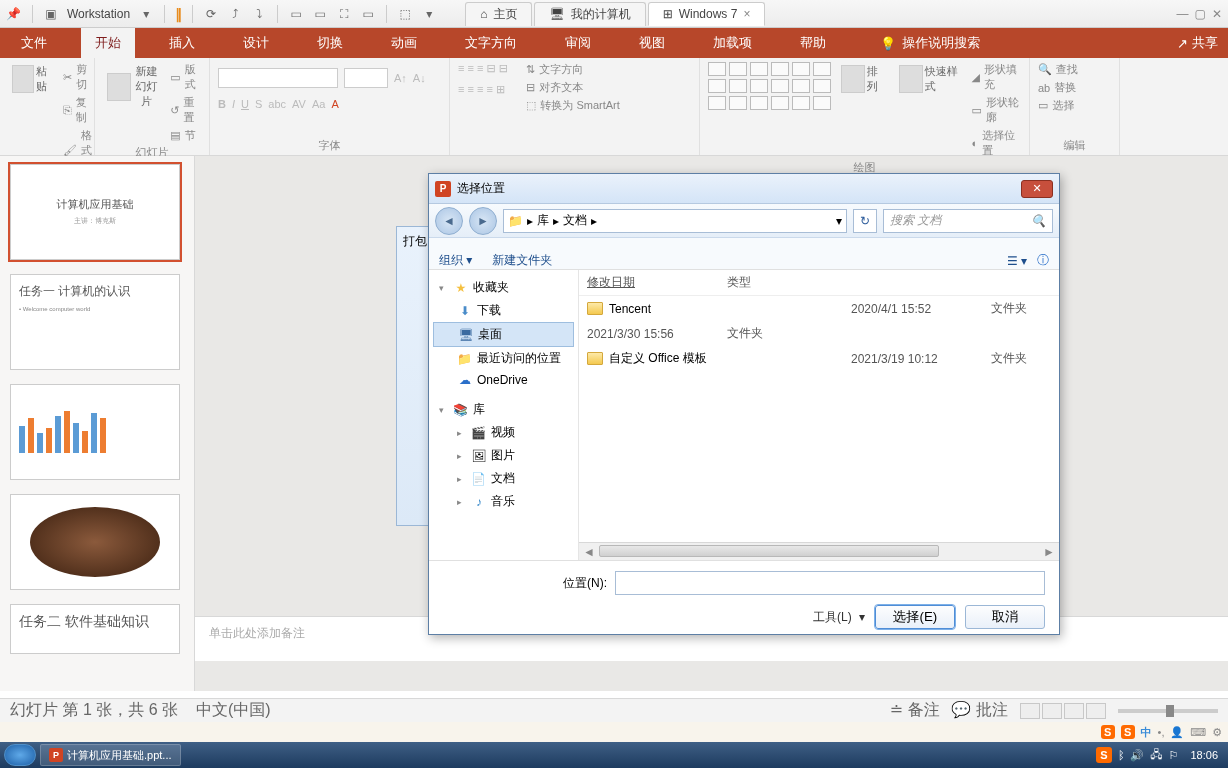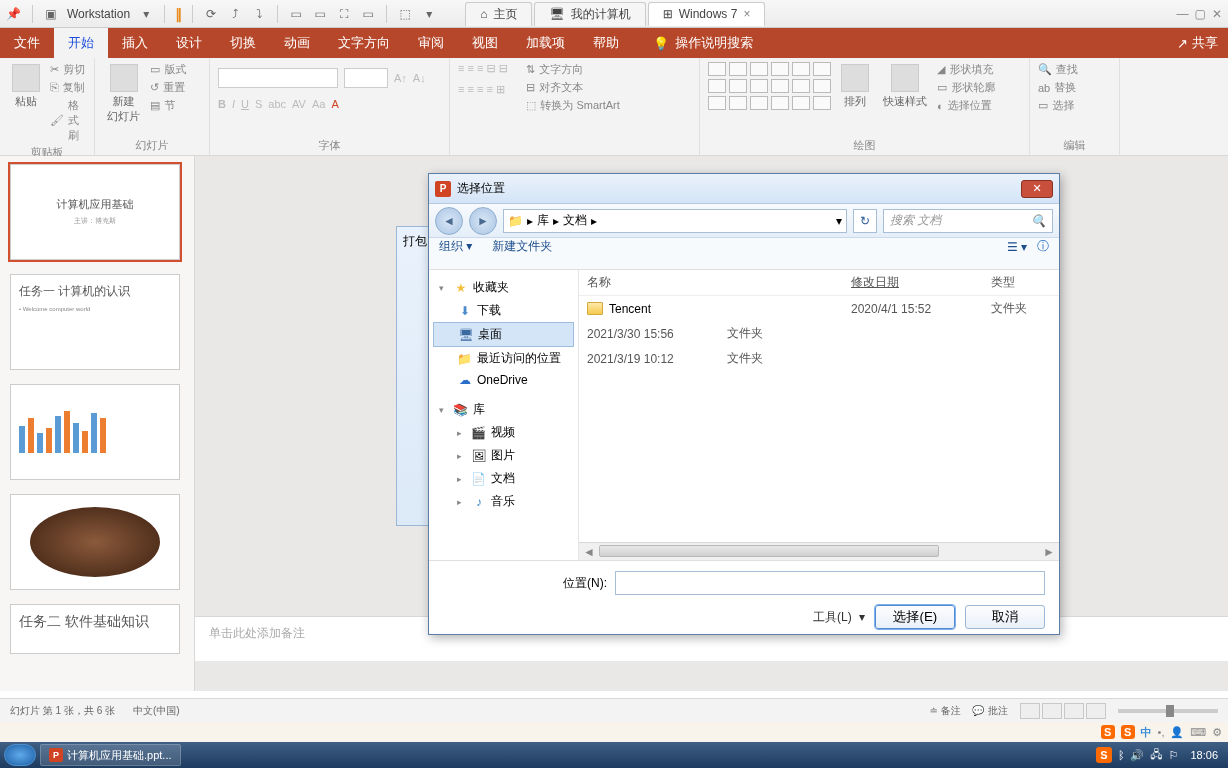--- a/index.html
+++ b/index.html
@@ -10,32 +10,32 @@
 .vm-bar .sep { width: 1px; height: 18px; background: #ccc; margin: 0 2px; }
 .vm-bar .ico { width: 16px; height: 16px; display: inline-flex; align-items: center; justify-content: center; color: #666; }
 .vm-tabs { display: flex; margin-left: 20px; gap: 2px; }
 .vm-tab { padding: 3px 14px; border: 1px solid #ccc; border-bottom: none; background: #f5f5f5; font-size: 12px; display: flex; align-items: center; gap: 6px; border-radius: 3px 3px 0 0; }
 .vm-tab.active { background: #fff; border-bottom: 1px solid #fff; }
 .vm-tab .close { color: #888; }
 .vm-winbtns { margin-left: auto; display: flex; gap: 6px; color: #888; }
 .pause-ico { color: #e88b1c; font-weight: bold; font-size: 14px; }
 
 
-.pp-tabs { height: 30px; background: #b7472a; display: flex; align-items: center; padding-left: 0; font-size: 13px; color: #fff; }
+.pp-tabs { height: 30px; background: #b7472a; display: flex; align-items: center; padding-left: 7px; font-size: 13px; color: #fff; gap: 20px; }
 .pp-tabs .tab { padding: 0 14px; height: 30px; display: flex; align-items: center; cursor: pointer; }
-.pp-tabs .tab.active { background: #f3f3f3; color: #1d4ed8; }
+.pp-tabs .tab.active { background: #f3f3f3; color: #7f1d1d; }
 .pp-tabs .search-hint { margin-left: 20px; display: flex; align-items: center; gap: 6px; }
 .pp-tabs .bulb { font-size: 13px; }
 .pp-share { margin-left: auto; padding: 0 10px; display: flex; align-items: center; gap: 4px; }
 
 .ribbon { height: 98px; background: #f3f3f3; border-bottom: 1px solid #d8d8d8; display: flex; font-size: 11px; color: #666; }
 .ribbon-group { border-right: 1px solid #e0e0e0; padding: 4px 8px 2px; display: flex; flex-direction: column; }
 .ribbon-group .body { flex: 1; display: flex; gap: 6px; align-items: flex-start; }
 .ribbon-group .label { text-align: center; font-size: 11px; color: #888; padding-top: 2px; }
-.rb-btn { display: flex; flex-direction: column; align-items: center; gap: 2px; padding: 2px 4px; cursor: pointer; }
+.rb-btn { display: flex; flex-direction: row; align-items: center; gap: 2px; padding: 2px 4px; cursor: pointer; }
 .rb-btn .bigico { width: 28px; height: 28px; background: #ddd; border: 1px solid #ccc; }
 .rb-stack { display: flex; flex-direction: column; gap: 3px; }
 .rb-stack span { display: flex; align-items: center; gap: 4px; color: #888; cursor: pointer; }
 .font-row { display: flex; align-items: center; gap: 6px; color: #bbb; }
 .font-row .b { font-weight: bold; }
 .shape-grid { display: grid; grid-template-columns: repeat(6, 18px); gap: 3px; }
 .shape-grid span { width: 18px; height: 14px; border: 1px solid #bbb; background: #fafafa; }
 
 
 .workspace { display: flex; height: 535px; background: #e9e8e6; }
@@ -53,21 +53,21 @@
 
 .dialog { position: absolute; left: 428px; top: 173px; width: 632px; height: 462px; background: #fff; border: 1px solid #5d7fa5; box-shadow: 2px 3px 10px rgba(0,0,0,0.3); font-size: 12px; }
 .dlg-title { height: 30px; background: linear-gradient(#eaf2fb,#d4e4f7); display: flex; align-items: center; padding: 0 6px; gap: 6px; border-bottom: 1px solid #b5c9e0; }
 .dlg-title .pp-ico { width: 16px; height: 16px; background: #d04423; border-radius: 2px; display: flex; align-items: center; justify-content: center; color: #fff; font-size: 10px; font-weight: bold; }
 .dlg-close { margin-left: auto; width: 32px; height: 18px; background: #c74f3c; border: 1px solid #8b2f20; border-radius: 3px; color: #fff; display: flex; align-items: center; justify-content: center; font-size: 11px; }
 .dlg-nav { height: 34px; background: linear-gradient(#f7fafd,#e5eef8); display: flex; align-items: center; padding: 0 6px; gap: 6px; border-bottom: 1px solid #cad9eb; }
 .nav-btn { width: 28px; height: 28px; border-radius: 50%; background: radial-gradient(#d8e6f5,#aac5e4); border: 1px solid #8faed0; display: flex; align-items: center; justify-content: center; color: #4a6a8e; }
 .addr-bar { flex: 1; height: 24px; background: #fff; border: 1px solid #a8bdd6; display: flex; align-items: center; padding: 0 4px; gap: 4px; }
 .addr-bar .crumb { display: flex; align-items: center; gap: 3px; }
 .search-box { width: 170px; height: 24px; background: #fff; border: 1px solid #a8bdd6; display: flex; align-items: center; padding: 0 6px; color: #999; font-style: italic; justify-content: space-between; }
-.dlg-toolbar { height: 32px; display: flex; align-items: flex-start; padding: 0 10px; gap: 20px; color: #1e4e8c; border-bottom: 1px solid #e0e0e0; background: #f7fafd; }
+.dlg-toolbar { height: 32px; display: flex; align-items: flex-end; padding: 0 10px; gap: 20px; color: #1e4e8c; border-bottom: 1px solid #e0e0e0; background: #f7fafd; }
 .dlg-toolbar .right { margin-left: auto; display: flex; gap: 10px; align-items: center; }
 .dlg-body { display: flex; height: 290px; }
 .tree { width: 150px; border-right: 1px solid #e5e5e5; padding: 6px 4px; overflow-y: auto; }
 .tree-item { display: flex; align-items: center; gap: 4px; padding: 3px 2px 3px 6px; cursor: pointer; white-space: nowrap; }
 .tree-item.l2 { padding-left: 24px; }
 .tree-item.sel { background: #d4e5f7; border: 1px solid #9ebedf; }
 .tree-item .exp { width: 10px; color: #888; font-size: 9px; }
 .tree-item .fico { width: 16px; height: 14px; display: inline-flex; align-items: center; justify-content: center; }
 .files { flex: 1; display: flex; flex-direction: column; }
 .files-head { display: flex; padding: 4px 8px; color: #555; border-bottom: 1px solid #eee; font-size: 12px; }
@@ -87,21 +87,21 @@
 .loc-row input { flex: 1; height: 24px; border: 1px solid #a8bdd6; padding: 0 4px; }
 .btn-row { display: flex; justify-content: flex-end; gap: 10px; align-items: center; }
 .btn-row .tool { display: flex; align-items: center; gap: 4px; color: #333; }
 .dbtn { width: 80px; height: 24px; border: 1px solid #9bb7d6; background: linear-gradient(#fdfdfe,#e9f0f9); border-radius: 3px; cursor: pointer; }
 .dbtn.primary { border-color: #4f8dd6; outline: 1px solid #7db0e8; }
 
 
 .pkg-dialog { position: absolute; left: 396px; top: 226px; width: 200px; height: 300px; background: linear-gradient(#e9f2fc,#dce9f7); border: 1px solid #9bb7d6; font-size: 12px; padding: 6px; }
 
 
-.pp-status { position: absolute; left: 0; right: 0; bottom: 46px; height: 24px; background: #f3f3f3; border-top: 1px solid #d8d8d8; display: flex; align-items: center; padding: 0 10px; font-size: 10px; color: #666; gap: 18px; }
+.pp-status { position: absolute; left: 0; right: 0; bottom: 46px; height: 24px; background: #f3f3f3; border-top: 1px solid #d8d8d8; display: flex; align-items: center; padding: 0 10px; font-size: 16px; color: #666; gap: 18px; }
 .pp-status .right { margin-left: auto; display: flex; gap: 12px; align-items: center; }
 .view-btns { display: flex; gap: 2px; }
 .view-btns span { width: 20px; height: 16px; border: 1px solid #c8c8c8; background: #eee; }
 .zoom-slider { width: 100px; height: 4px; background: #ccc; position: relative; }
 .zoom-slider .knob { position: absolute; left: 48px; top: -4px; width: 8px; height: 12px; background: #888; }
 
 .tray { position: absolute; left: 0; right: 0; bottom: 26px; height: 20px; background: #f8f4ec; display: flex; align-items: center; padding: 0 6px; gap: 6px; font-size: 11px; }
 .tray .right { margin-left: auto; display: flex; gap: 6px; align-items: center; }
 .tray .dot { width: 14px; height: 14px; border-radius: 3px; }
 .sogou { background: #ff6a00; color: #fff; font-weight: bold; display: flex; align-items: center; justify-content: center; font-size: 11px; }
@@ -411,37 +411,40 @@
           <span>文档</span>
         </div>
       <div class="tree-item l2">
           <span class="exp">▸</span>
           <span class="fico" style="color:#3a8aca">♪</span>
           <span>音乐</span>
         </div>
     </div>
     <div class="files">
       <div class="files-head">
-        <div class="c-name">名称</div>
         <div class="c-date">修改日期</div>
         <div class="c-type">类型</div>
       </div>
       <div class="file-row">
         <div class="c-name">
             <span class="folder-ico"></span>
             <span>Tencent</span>
           </div>
         <div class="c-date">2020/4/1 15:52</div>
         <div class="c-type">文件夹</div>
       </div>
       <div class="file-row">
         <div class="c-date">2021/3/30 15:56</div>
         <div class="c-type">文件夹</div>
       </div>
       <div class="file-row">
+        <div class="c-name">
+            <span class="folder-ico"></span>
+            <span>自定义 Office 模板</span>
+          </div>
         <div class="c-date">2021/3/19 10:12</div>
         <div class="c-type">文件夹</div>
       </div>
       <div class="hscroll">
         <span style="position:absolute;left:4px;top:2px;color:#888">◄</span>
         <div class="thumb-bar"></div>
         <span style="position:absolute;right:4px;top:2px;color:#888">►</span>
       </div>
     </div>
   </div>

